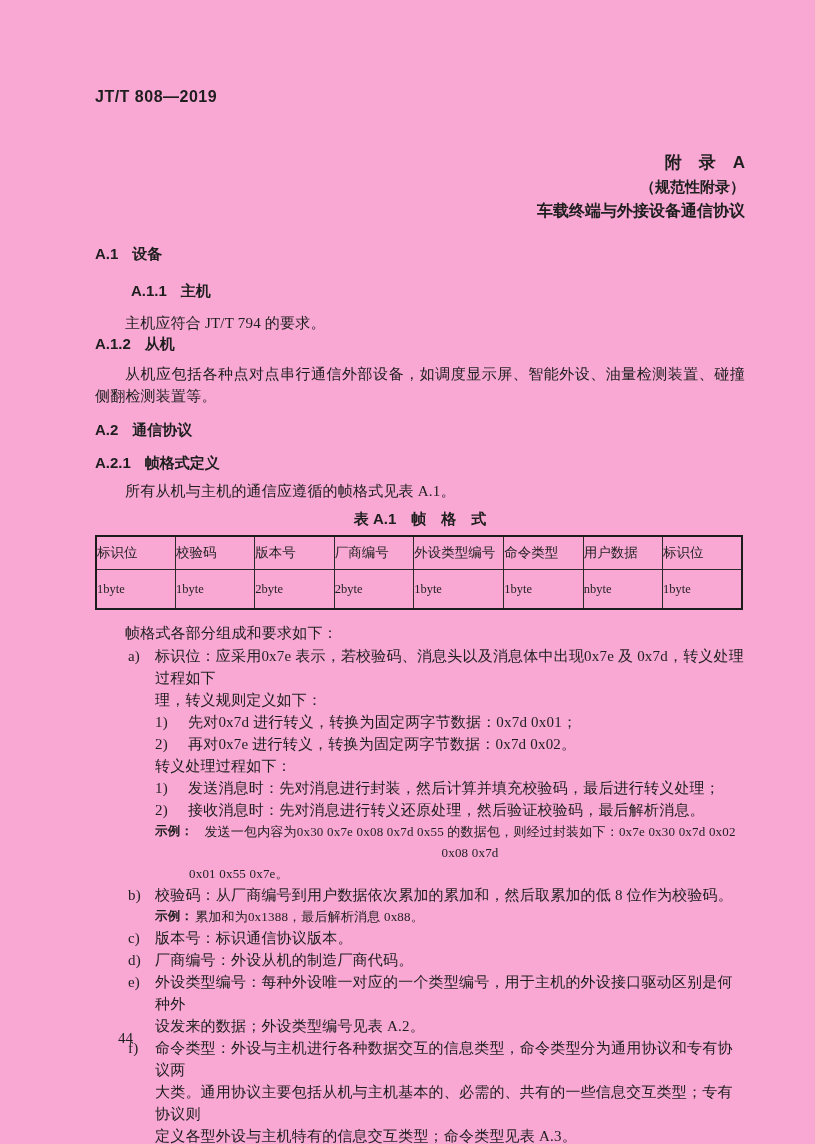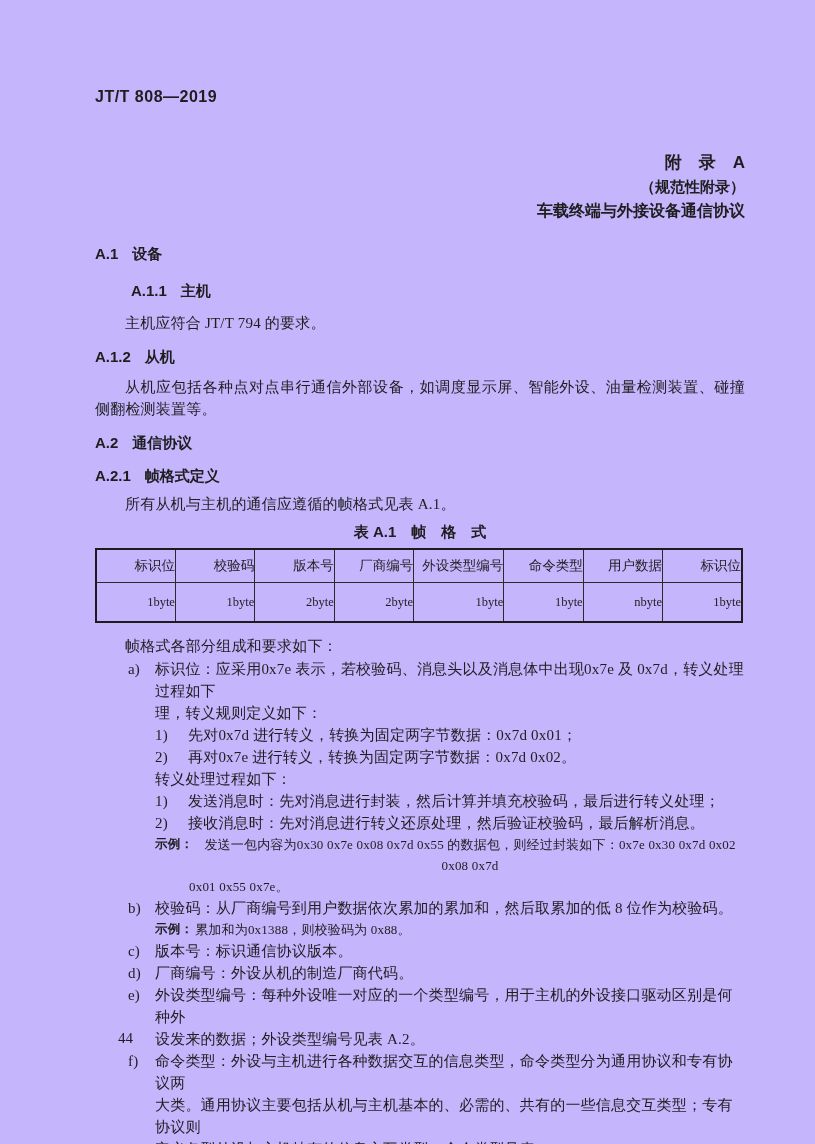--- a/index.html
+++ b/index.html
@@ -1,19 +1,19 @@
 <!DOCTYPE html>
 <html lang="zh"><head>
 <meta charset="utf-8">
 <style>
   html,body { margin:0; padding:0; background:#ffffff; }
   .page {
     position:relative;
     width:815px; height:1144px;
-    background:#c4b5fd;
+    background:#f9a8d4;
     color:#1e1e1e;
     font-family:"Liberation Serif","DejaVu Serif",serif;
     overflow:hidden;
   }
   .doc-code {
     position:absolute; top:88px; left:95px;
     font-family:"Liberation Sans","DejaVu Sans",sans-serif;
     font-weight:bold; font-size:16px; letter-spacing:0.5px;
   }
   .content {
@@ -29,21 +29,21 @@
   .app-subject { font-size:16px; line-height:22px; margin-top:3px; }
 
   .sec-h {
     font-family:"Liberation Sans","DejaVu Sans",sans-serif;
     font-weight:bold; font-size:15px; line-height:20px;
   }
   .sec-h .sec-num { margin-right:14px; }
   .h-a1  { margin-top:22px; }
   .h-a11 { margin-top:17px;margin-left:36px; }
   .p1    { margin-top:11px; }
-  .h-a12 { margin-top:13px; }
+  .h-a12 { }
   .p2    { margin-top:9px;  }
   .h-a2  { margin-top:13px; }
   .h-a21 { margin-top:13px; }
   .p3    { margin-top:7px;  }
 
   .para {
     font-size:15px; line-height:22px;
     text-indent:2em; text-align:justify;
     letter-spacing:0.2px;
   }
@@ -53,21 +53,21 @@
     font-family:"Liberation Sans","DejaVu Sans",sans-serif;
     font-weight:bold; font-size:15px; line-height:20px;
   }
   table.frame {
     margin-top:6px; width:648px;
     border-collapse:collapse; table-layout:fixed;
     border:2px solid #1c1c1c;
   }
   table.frame td {
     border:1px solid #2a2a2a;
-    text-align:right; vertical-align:middle;
+    text-align:left; vertical-align:middle;
     padding:0;
   }
   table.frame tr.hdr td { height:32px; font-size:13.5px; }
   table.frame tr.val td { height:38px; font-size:12.5px; }
 
   .list-intro { margin-top:12px; }
 
   .frame-list { margin-top:1px; }
   .list-line {
     display:flex; font-size:15px; line-height:22px; letter-spacing:0.2px;
@@ -200,21 +200,21 @@
           <span class="line-text">0x01 0x55 0x7e。</span>
         </div>
 
         <div class="list-line ind-0">
           <span class="marker">b)</span>
           <span class="line-text">校验码：从厂商编号到用户数据依次累加的累加和，然后取累加的低 8 位作为校验码。</span>
         </div>
 
         <div class="list-line ind-1 example">
           <span class="marker">示例：</span>
-          <span class="line-text">累加和为0x1388，则校验码为 0x88。</span>
+          <span class="line-text">累加和为0x1388，最后解析消息 0x88。</span>
         </div>
 
         <div class="list-line ind-0">
           <span class="marker">c)</span>
           <span class="line-text">版本号：标识通信协议版本。</span>
         </div>
 
         <div class="list-line ind-0">
           <span class="marker">d)</span>
           <span class="line-text">厂商编号：外设从机的制造厂商代码。</span>

